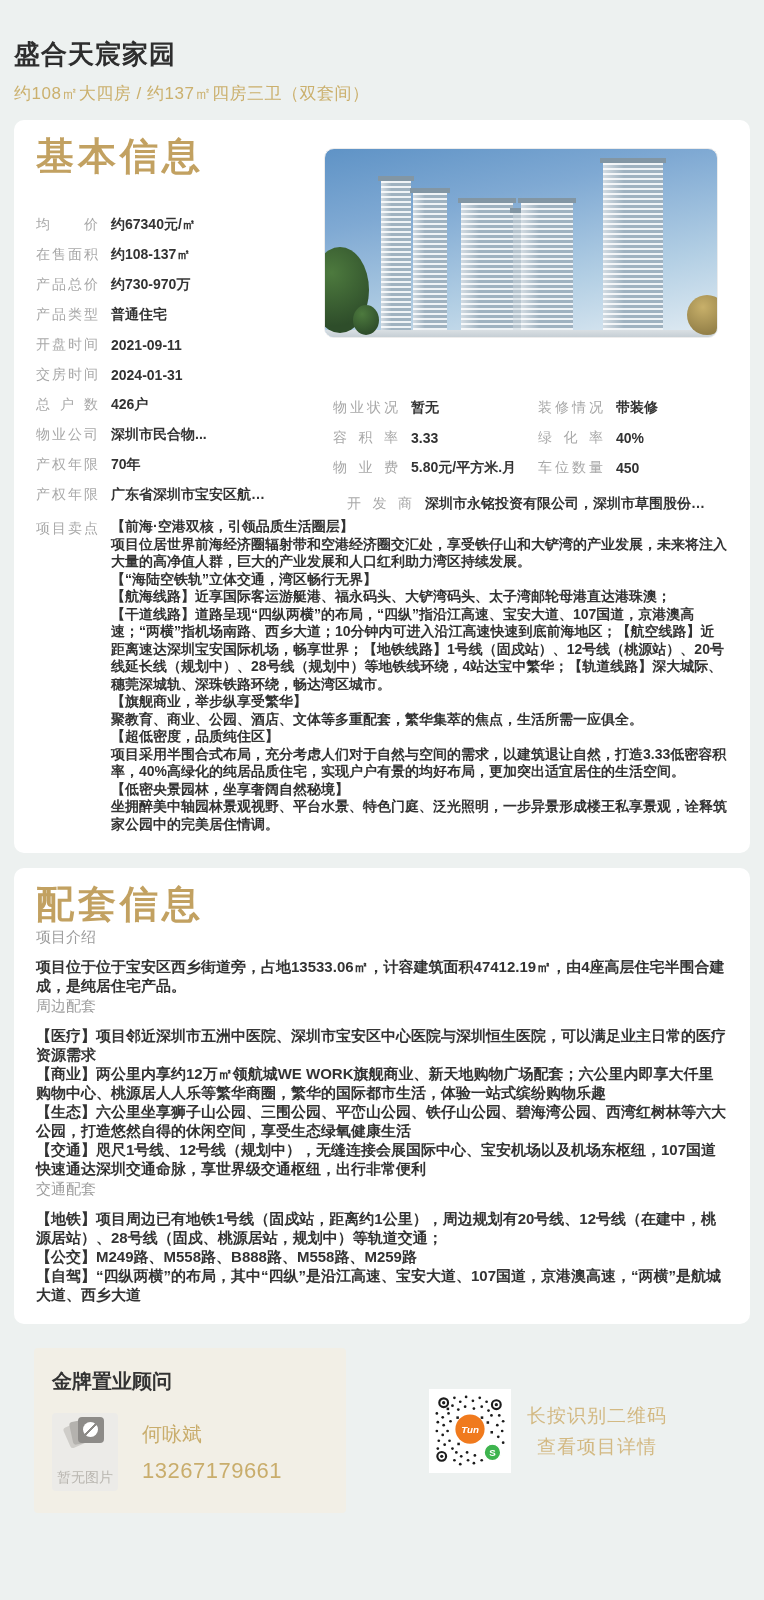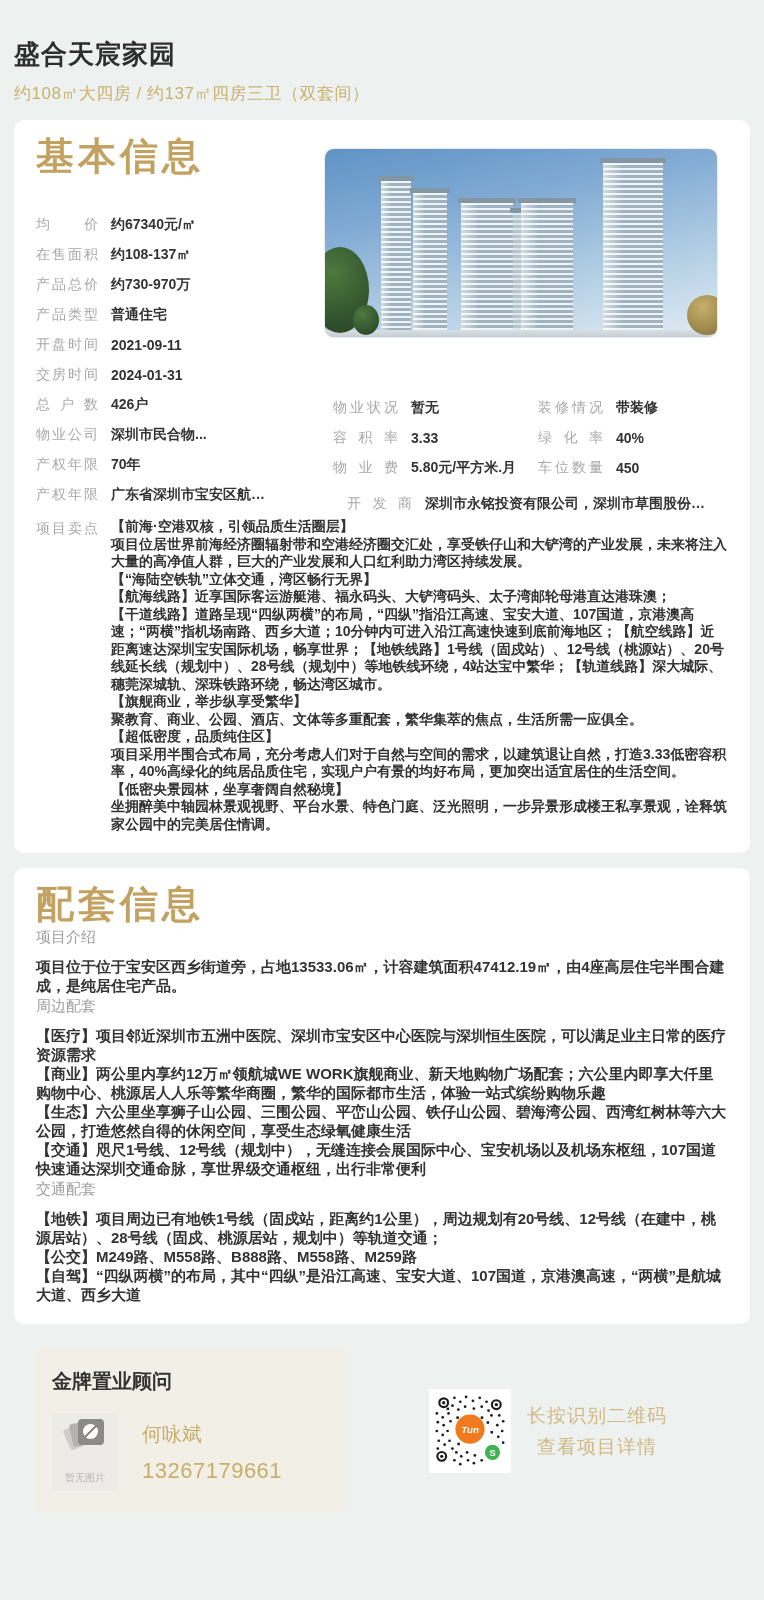--- a/index.html
+++ b/index.html
@@ -70,21 +70,21 @@
   .consult-title{font-size:20px;font-weight:700;color:#333;}
   .consult-row{display:flex;margin-top:18px;}
   .avatar{width:66px;height:78px;background:#ecebe8;border-radius:4px;display:flex;flex-direction:column;align-items:center;justify-content:center;flex:none;}
   .pic-icon{position:relative;width:38px;height:32px;}
   .pic-icon i{position:absolute;border-radius:3px;}
   .pic-icon .b1{left:0;top:6px;width:24px;height:22px;background:#cfcdc9;transform:rotate(-24deg);}
   .pic-icon .b2{left:5px;top:3px;width:24px;height:23px;background:#b4b2ae;transform:rotate(-12deg);}
   .pic-icon .fr{right:0;top:0;width:26px;height:26px;background:#8d8b88;border-radius:4px;}
   .pic-icon .fr::after{content:'';position:absolute;left:5px;top:5px;width:15px;height:15px;border-radius:50%;
      background:linear-gradient(135deg,transparent 44%,#8d8b88 44% 56%,transparent 56%),#fff;}
-  .no-img{margin-top:20px;font-size:10px;color:#b9b6b0;text-align:center;}
+  .no-img{margin-top:20px;font-size:14px;color:#b9b6b0;text-align:center;}
   .contact{margin-left:24px;padding-top:8px;}
   .c-name{font-size:20px;color:#c9ad6c;}
   .c-phone{font-size:22px;color:#c9ad6c;margin-top:10px;letter-spacing:0.5px;}
 
   .qr-area{flex:1;display:flex;align-items:center;justify-content:center;gap:16px;}
   .qr{width:82px;height:84px;background:#fff;display:flex;align-items:center;justify-content:center;}
   .qr-caption{font-size:19px;color:#d3b983;line-height:31px;text-align:center;letter-spacing:1px;}
 </style>
 </head>
 <body>

